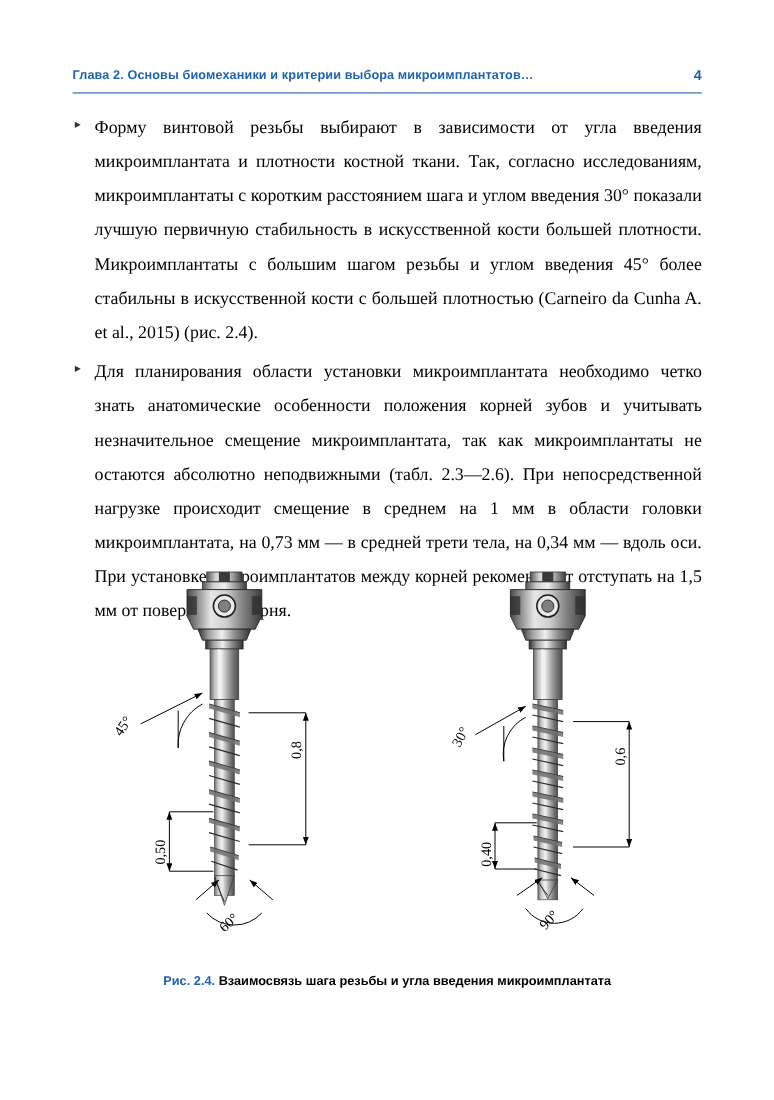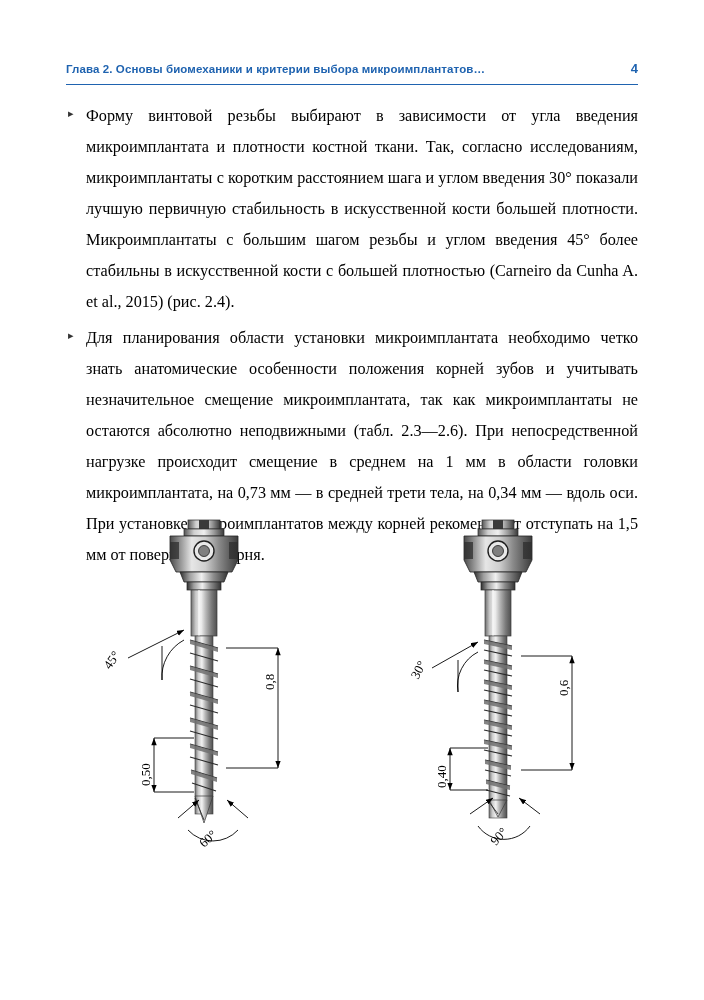--- a/index.html
+++ b/index.html
@@ -335,14 +335,18 @@
         <g stroke="#000000" stroke-width="0.9" fill="none">
           <line x1="404" y1="314" x2="427" y2="298" marker-end="url(#arrowEnd)"></line>
           <line x1="474" y1="314" x2="453" y2="298" marker-end="url(#arrowEnd)"></line>
           <path d="M 412 326 A 32 32 0 0 0 464 326"></path>
         </g>
         <text class="dim-label" x="430" y="346" transform="rotate(-48 430 346)">90°</text>
       </g>
     </svg>
   </div>
 
+  <div class="caption">
+    <span class="caption-label">Рис. 2.4.</span>
+    <span class="caption-text">Взаимосвязь шага резьбы и угла введения микроимплантата</span>
+  </div>
 
 </div>
 
 </body></html>

